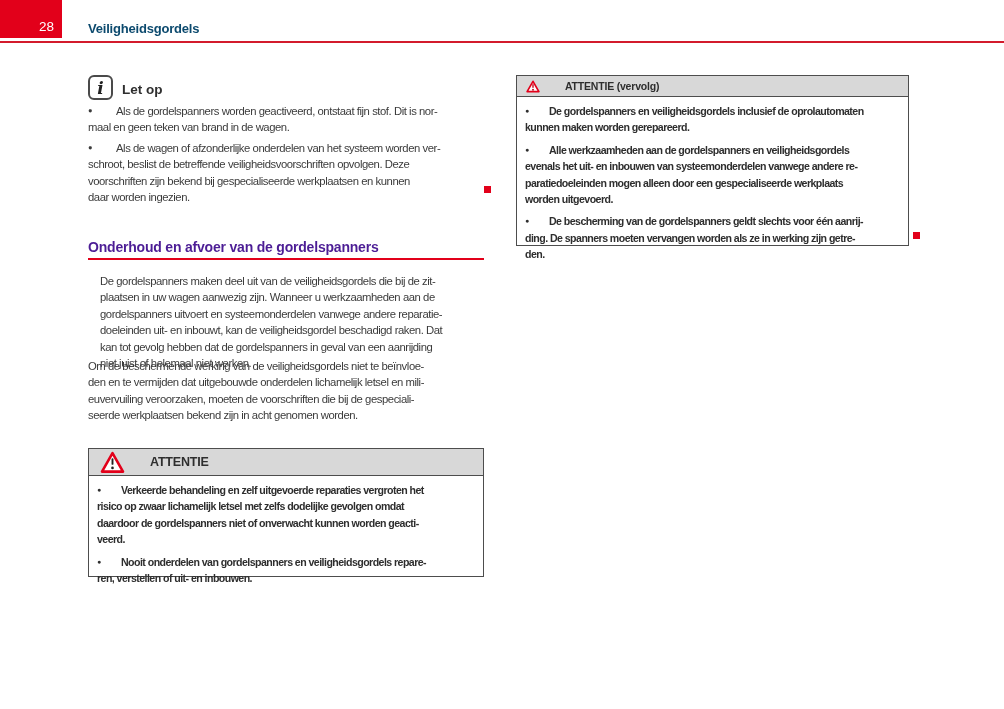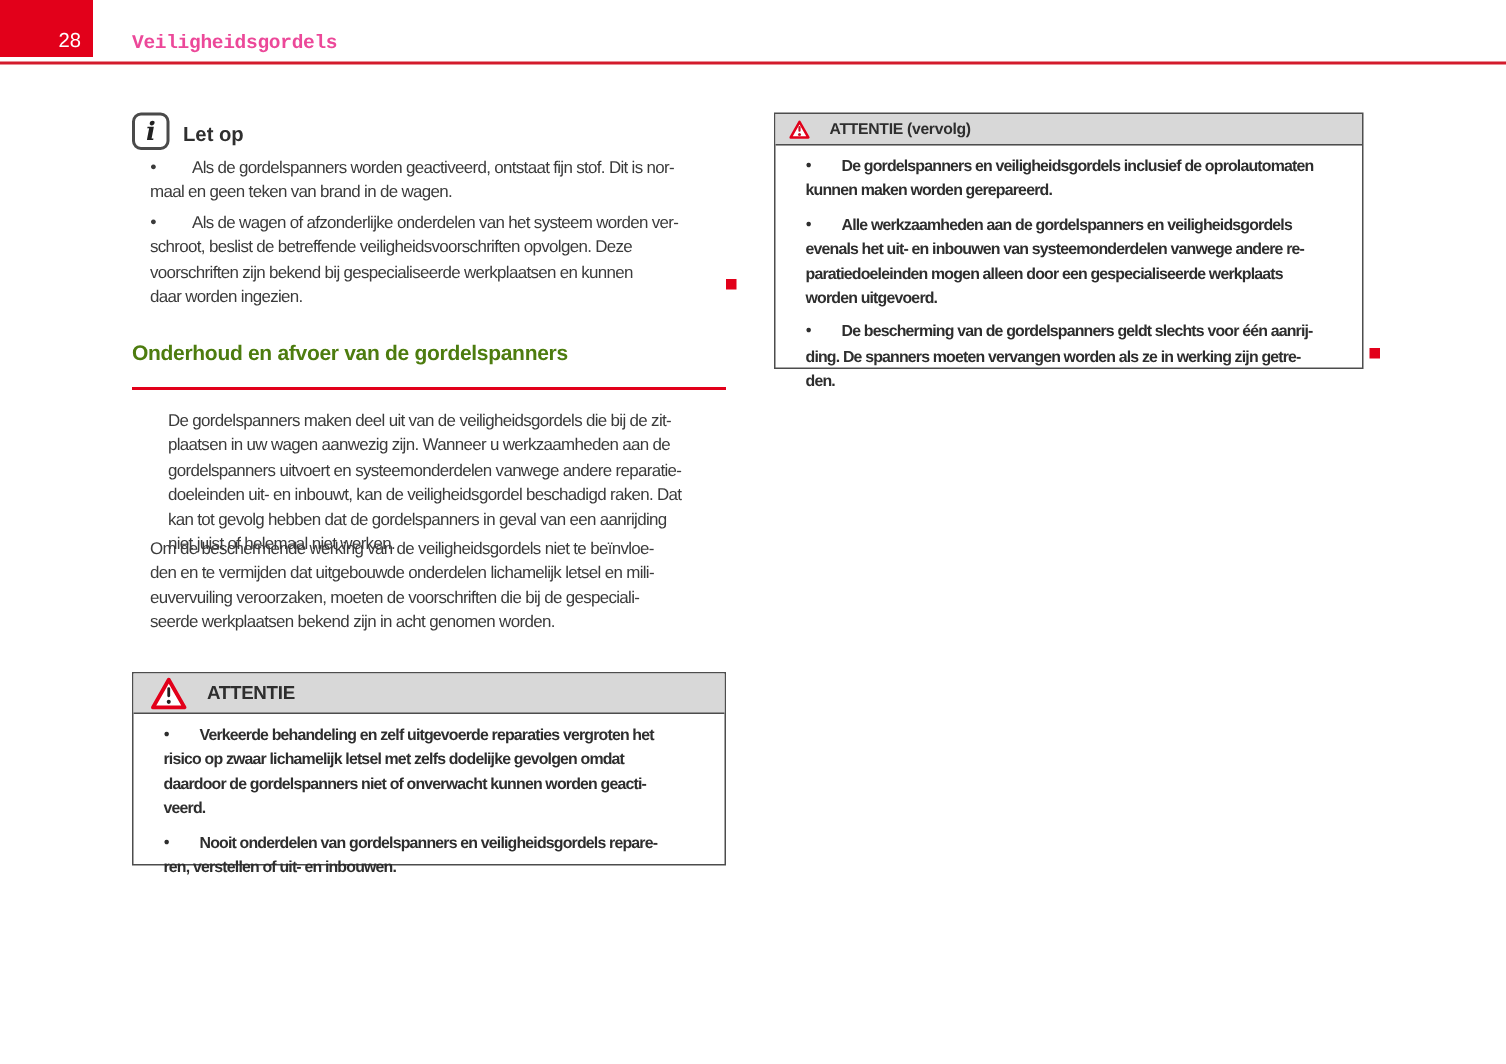--- a/index.html
+++ b/index.html
@@ -10,62 +10,62 @@
   }
   
   .page-num-block {
     position:absolute; left:0; top:0; width:62px; height:38px;
     background:#e2001a; color:#ffffff;
     display:flex; align-items:flex-end; justify-content:flex-end;
     padding:0 8px 4px 0; font-weight:normal; font-size:13.5px;
   }
   .page-title {
     position:absolute; left:88px; top:21px; font-weight:bold; font-size:13px;
-    color:#ec4899; letter-spacing:-0.2px;font-family:Liberation Mono, monospace;
+    color:#0c4a6e; letter-spacing:-0.2px;
   }
   .header-rule {
     position:absolute; left:0; top:41px; width:1004px; height:2.4px; background:#d31b2c;
   }
   
   .txt {
     font-size:11.3px; letter-spacing:-0.45px; line-height:16.45px;
-    color:#3b3b3b; white-space:pre-line;margin-left:12px;
+    color:#3b3b3b; white-space:pre-line;
   }
   .lines { white-space:pre-line; }
   .bullet-item .dot {
     display:inline-block; width:28px; font-size:7.5px; vertical-align:2px;
   }
   
   .note-icon {
     position:absolute; left:88px; top:75px; width:25px; height:25px;
     border:2.2px solid #4a4a4a; border-radius:6px; background:#ffffff;
     display:flex; align-items:center; justify-content:center;
     font-family:"DejaVu Serif", serif; font-style:italic; font-weight:bold;
     font-size:17px; color:#222222;
   }
   .note-title { position:absolute; left:122px; top:82px; font-weight:bold; font-size:13.5px; color:#2f2f2f; }
   .note-b1 { position:absolute; left:88px; top:103px; width:400px; }
   .note-b2 { position:absolute; left:88px; top:140px; width:400px; }
   
   .section-heading {
-    position:absolute; left:88px; top:227px; font-weight:bold; font-size:14px;
-    color:#4d7c0f; letter-spacing:-0.2px;
+    position:absolute; left:88px; top:239px; font-weight:bold; font-size:14px;
+    color:#4c1d95; letter-spacing:-0.2px;
   }
   .heading-rule { position:absolute; left:88px; top:258px; width:396px; height:1.8px; background:#e2001a; }
   .para-1 { position:absolute; left:100px; top:273px; width:400px; }
   .para-2 { position:absolute; left:88px; top:358px; width:400px; }
   
   .warnbox {
     position:absolute; border:1.6px solid #4d4d4d; background:#ffffff;
   }
   .warnbox-left  { left:88px;  top:448px; width:396px; height:129px; }
   .warnbox-right { left:516px; top:75px;  width:393px; height:171px; }
   .warnhead {
     background:#d8d8d8; border-bottom:1.4px solid #4d4d4d;
-    display:flex; align-items:center; gap:13px; padding-left:9px;
+    display:flex; align-items:center; gap:25px; padding-left:9px;
   }
   .warnbox-left  .warnhead { height:27px;padding-left:11px; }
   .warnbox-right .warnhead { height:21px; }
   .warnhead .warntitle { font-weight:bold; color:#2e2e2e; letter-spacing:-0.2px; }
   .warnbox-left  .warntitle { font-size:12.5px; }
   .warnbox-right .warntitle { font-size:10.5px; }
   .warnbody { padding:6px 8px 5px 8px; }
   .warnbody .txt {
     font-weight:bold; font-size:10.6px; letter-spacing:-0.55px;
     line-height:16.4px; color:#2e2e2e; margin-bottom:6px;

